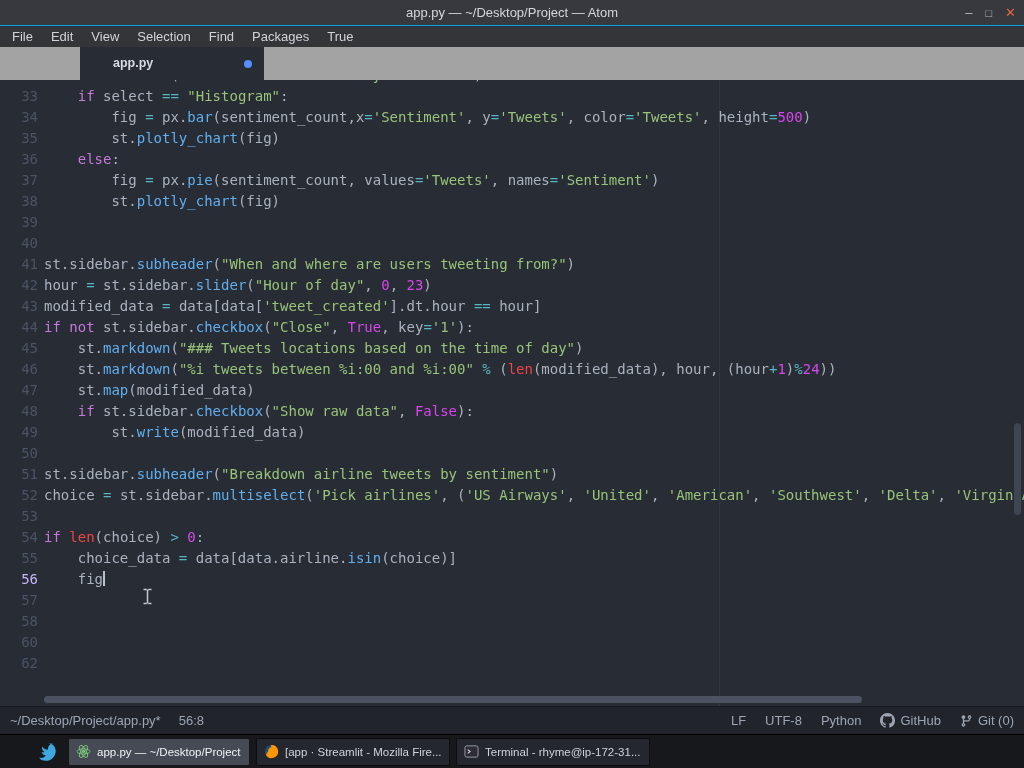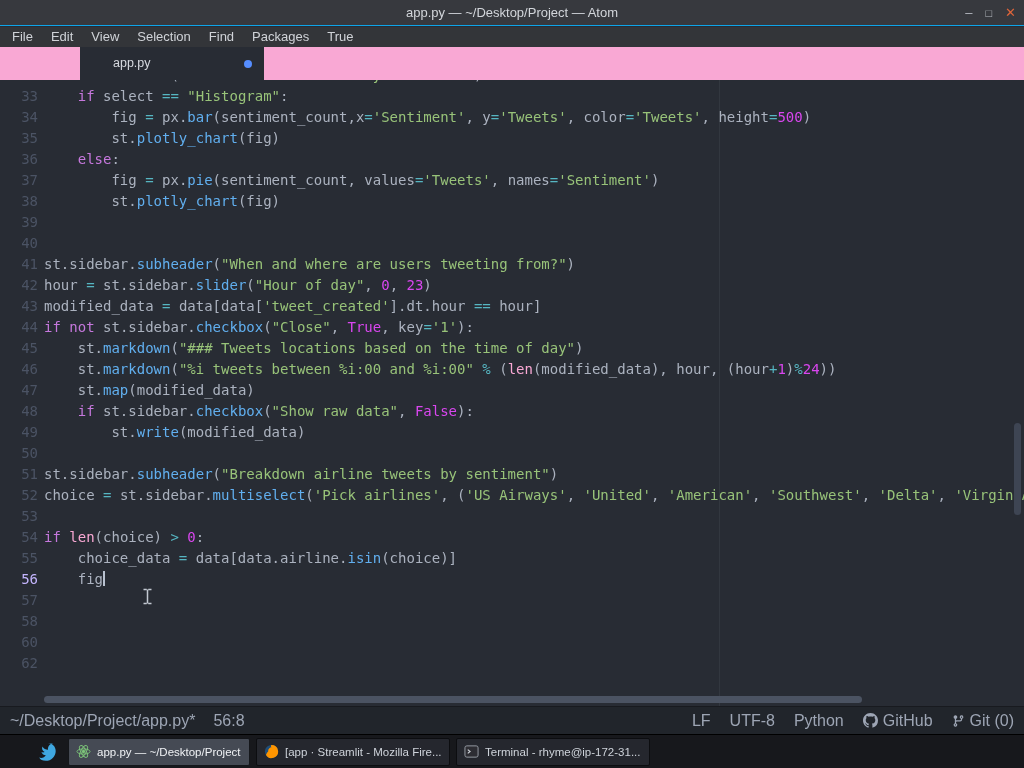--- a/index.html
+++ b/index.html
@@ -16,50 +16,50 @@
   .wc { font-size:13px; color:#b7bbc2; cursor:default; line-height:26px; }
   .wc.max { font-size:11px; }
   .wc.close { color:#e0653a; font-size:13px; }
 
   
   .menubar { position:absolute; top:27px; left:0; width:100%; height:20px; background:#333539; }
   .menu-item { display:inline-block; padding:0 9px; line-height:20px; font-size:13px; color:#d0d3d8; }
   .menu-item:first-child { margin-left:3px; }
 
   
-  .tabbar { position:absolute; top:47px; left:0; width:100%; height:33px; background:#f9a8d4; }
+  .tabbar { position:absolute; top:47px; left:0; width:100%; height:33px; background:#a3a3a3;font-weight:bold; }
   .tab { position:absolute; left:80px; top:0; width:184px; height:33px; background:#282c34; }
   .tab-label { position:absolute; left:33px; top:0; line-height:33px; font-size:12.5px; color:#d7dae0; }
   .mod-dot { position:absolute; right:12px; top:13px; width:8px; height:8px; border-radius:50%; background:#568eff; }
 
   
   .editor { position:absolute; top:80px; left:0; width:1024px; height:626px; background:#282c34; overflow:hidden; }
   .wrap-guide { position:absolute; left:719px; top:0; bottom:0; width:1px; background:#32373f; }
   .code-lines { position:absolute; top:-15px; left:0; right:0;
                 font-family:"DejaVu Sans Mono", monospace; font-size:14px; }
   .code-row { display:flex; height:21px; line-height:21px; white-space:pre; }
   .line-num { width:38px; min-width:38px; text-align:right; color:#4b5364; user-select:none; }
   .line-num.current { color:#c4b5fd; }
   .code-text { padding-left:6px; white-space:pre; color:#abb2bf; }
   .tk-pl { color:#abb2bf; }
   .tk-kw { color:#c678dd; }
   .tk-st { color:#98c379; }
   .tk-fn { color:#61afef;text-align:center; }
   .tk-nu { color:#d946ef; }
   .tk-op { color:#56b6c2; }
-  .tk-bi { color:#f9a8d4; }
+  .tk-bi { color:#ef4444; }
   .caret { display:inline-block; width:2px; height:15px; background:#b9c2d0; vertical-align:-2px; }
   .hscrollbar { position:absolute; left:44px; bottom:3px; width:818px; height:7px; background:#4b5362; border-radius:4px; }
   .vscrollbar { position:absolute; right:3px; top:343px; width:7px; height:92px; background:#3e4553; border-radius:4px; }
   .mouse-ibeam { position:absolute; left:142px; top:508px; }
 
   
   .statusbar { position:absolute; top:706px; left:0; width:100%; height:28px; background:#21252b;
                border-top:1px solid #181a1f; display:flex; justify-content:space-between; align-items:center;
-               padding:0 10px; font-size:16px; color:#9da5b4; }
+               padding:0 10px; font-size:13px; color:#9da5b4; }
   .sb-left, .sb-right { display:flex; align-items:center; }
   .sb-left .sb-item { margin-right:18px; }
   .sb-right .sb-item { margin-left:19px; display:flex; align-items:center; gap:5px; }
   .sb-item svg { display:block; }
 
   
   .taskbar { position:absolute; top:734px; left:0; width:100%; height:34px; background:#17181c;
              border-top:1px solid #000; display:flex; align-items:center; }
   .launcher { margin-left:36px; width:24px; height:24px; display:flex; align-items:center; justify-content:center; }
   .taskbar-buttons { display:flex; align-items:center; margin-left:8px; }

